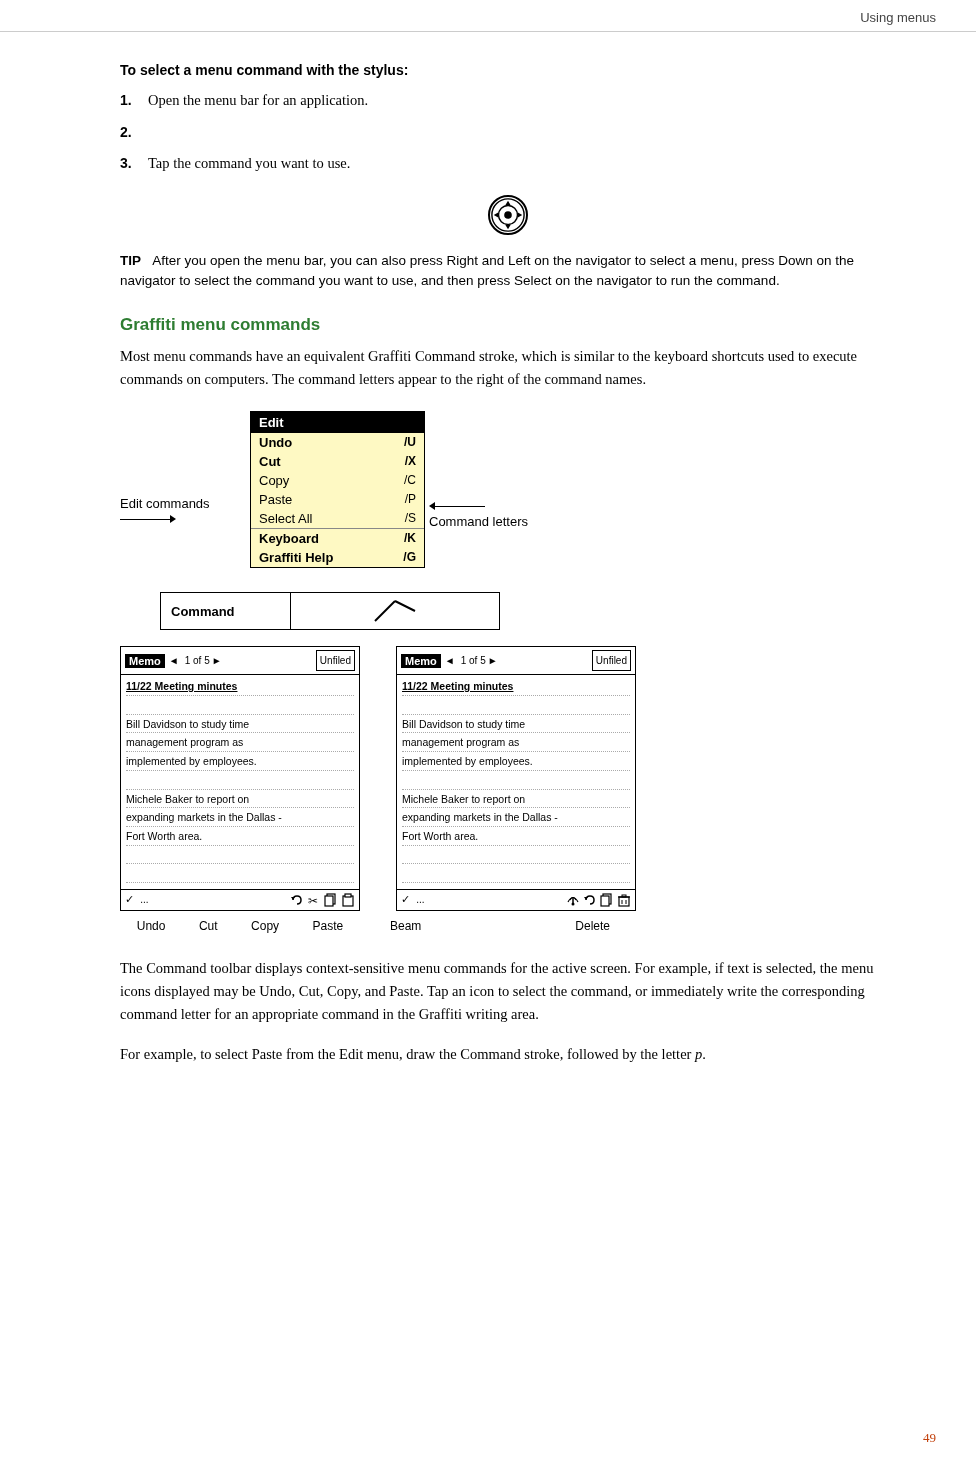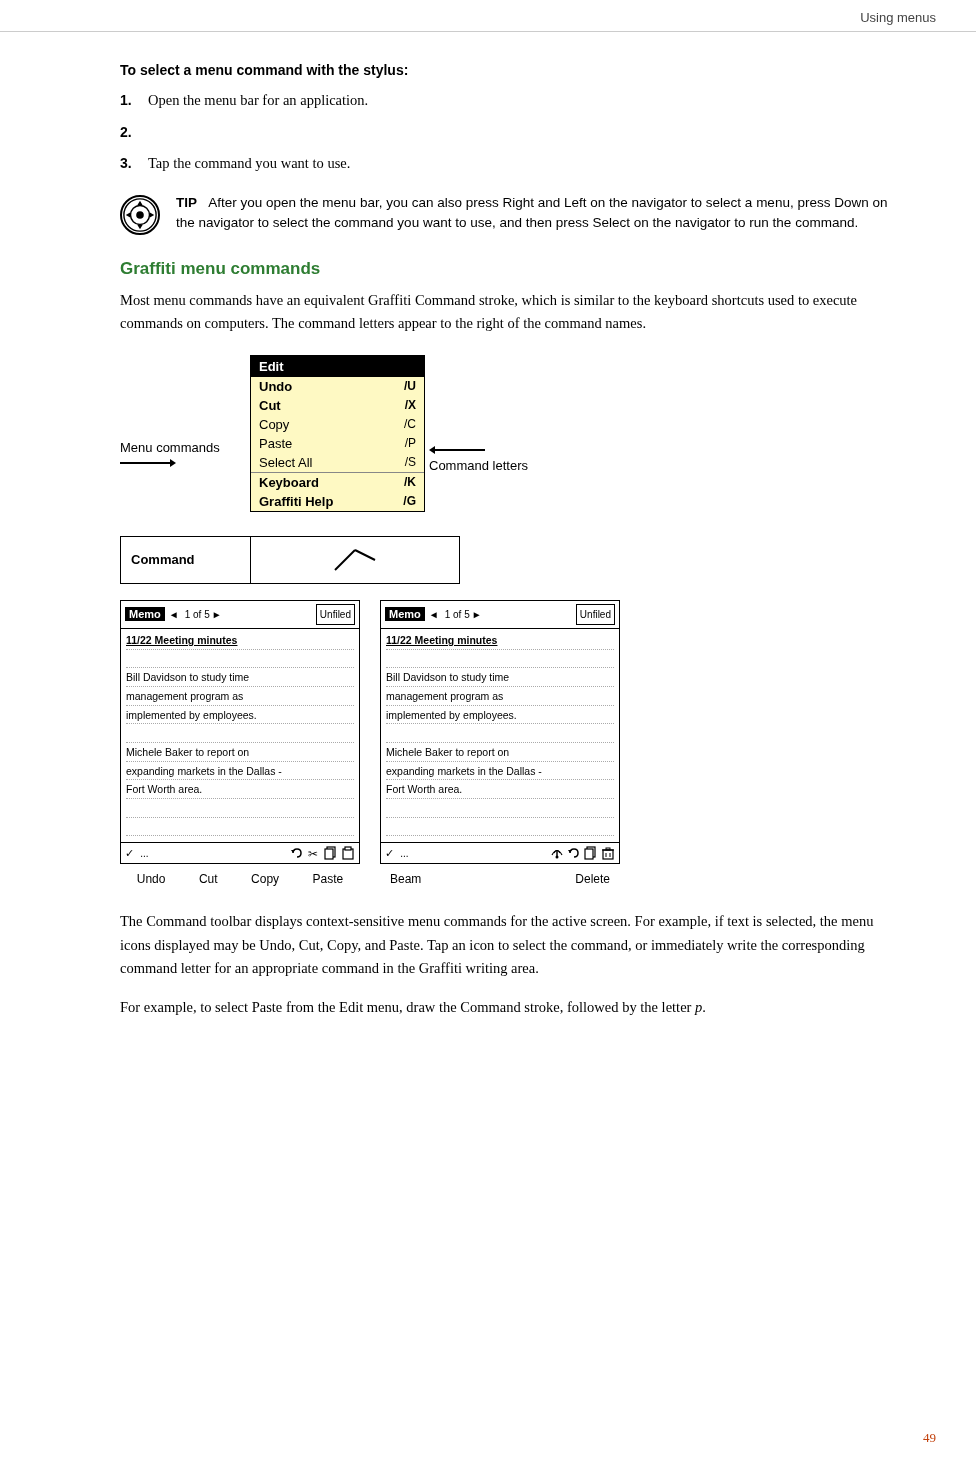--- a/index.html
+++ b/index.html
@@ -54,23 +54,24 @@
     .list-number {
       font-weight: bold;
       font-family: Arial, sans-serif;
       min-width: 28px;
       font-size: 14px;
     }
 
     
     .tip-box {
       display: flex;
-      align-items: flex-start;
+      align-items: center;
       margin: 18px 0 24px 0;
       gap: 16px;
+      flex-direction: column;
     }
     .tip-icon {
       width: 40px;
       height: 40px;
       min-width: 40px;
       border: 2px solid #000;
       border-radius: 50%;
       display: flex;
       align-items: center;
       justify-content: center;
@@ -156,23 +157,24 @@
     .toolbar-diagram {
       margin: 20px 0 24px 0;
       position: relative;
       width: 560px;
     }
     .command-toolbar-bar {
       display: flex;
       align-items: center;
       border: 1.5px solid #000;
       background: #fff;
-      height: 48px;
+      height: 38px;
       width: 340px;
       margin-bottom: 16px;
+      margin-left: 40px;
     }
     .command-toolbar-label {
       font-family: Arial, sans-serif;
       font-weight: bold;
       font-size: 13px;
       padding: 0 10px;
       border-right: 1.5px solid #000;
       height: 100%;
       display: flex;
       align-items: center;
@@ -182,21 +184,21 @@
       flex: 1;
       display: flex;
       align-items: center;
       justify-content: center;
       padding: 0 10px;
     }
 
     
     .memo-panels {
       display: flex;
-      gap: 20px;
+      gap: 36px;
       align-items: flex-start;
       margin-bottom: 8px;
     }
     .memo-panel {
       width: 240px;
       border: 1.5px solid #000;
       background: #fff;
       font-family: Arial, sans-serif;
       font-size: 11px;
     }
@@ -327,21 +329,21 @@
     </div>
   </div>
 
   <div class="section-heading">Graffiti menu commands</div>
 
   <p class="body-text">Most menu commands have an equivalent Graffiti Command stroke, which is similar to the keyboard shortcuts used to execute commands on computers. The command letters appear to the right of the command names.</p>
 
   <div class="diagram-container">
 
     <div style="display:flex; flex-direction:column; align-items:flex-start; margin-right:0; margin-top:40px; width:130px;">
-      <span class="menu-commands-label">Menu commands</span>
+      <span class="menu-commands-label">Edit commands</span>
       <div style="display:flex; align-items:center; margin-top:4px;">
         <div style="width:50px; height:1.5px; background:#000;"></div>
         <div style="width:0;height:0;border-top:4px solid transparent;border-bottom:4px solid transparent;border-left:6px solid #000;"></div>
       </div>
     </div>
 
     <div class="edit-menu">
       <div class="edit-menu-title">Edit</div>
       <div class="edit-menu-item bold-item">
         <span>Undo</span>

